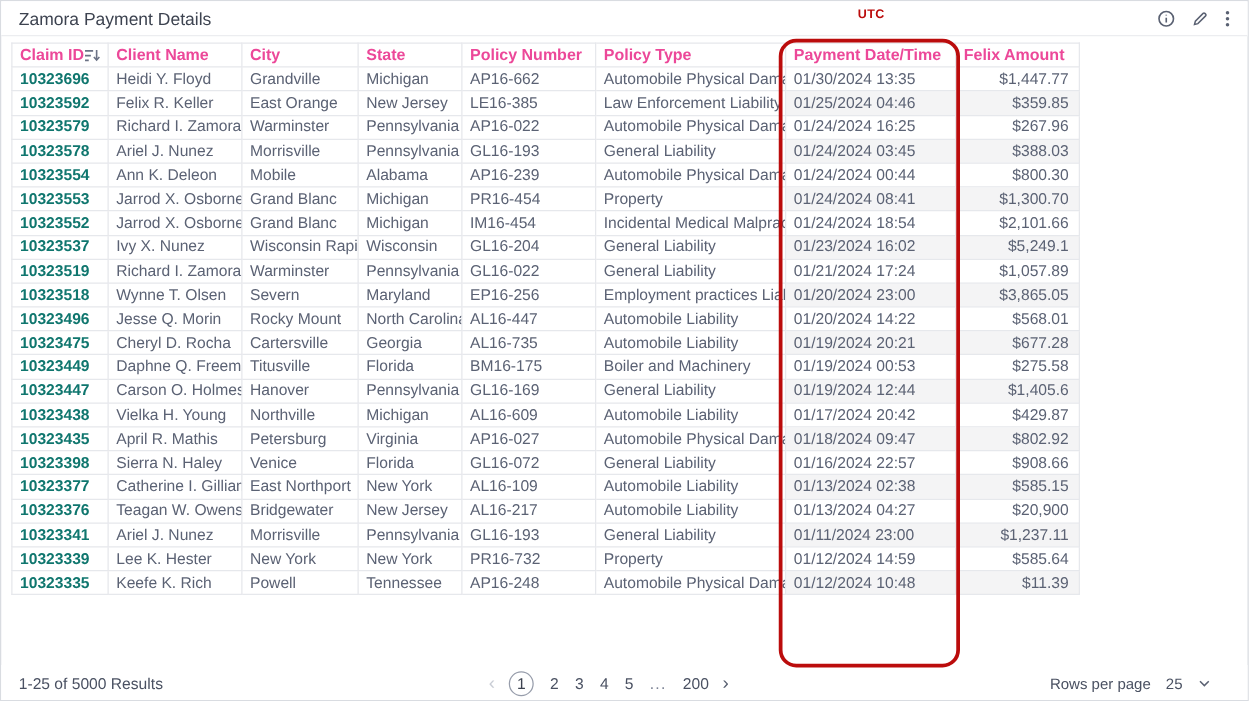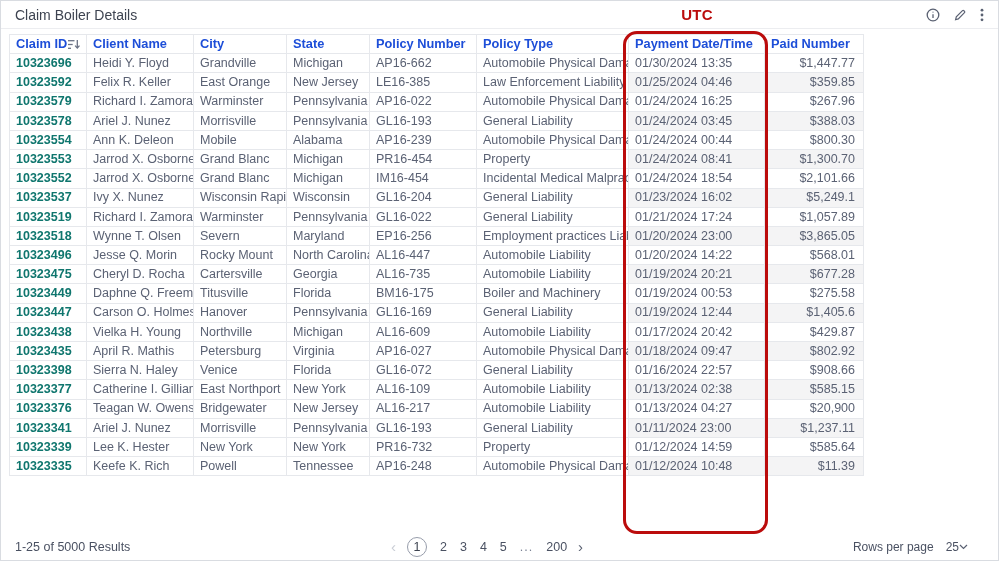--- a/index.html
+++ b/index.html
@@ -23,21 +23,21 @@
     border-bottom: 1px solid #ecedf0;
     background: #fff;
   }
   .panel-title { font-size: 14px; font-weight: 500; color: #3d4350; }
   .header-icons { margin-left: auto; display: flex; align-items: center; gap: 13px; }
   .hicon { display: inline-flex; align-items: center; justify-content: center; cursor: pointer; }
 
   
   .utc-label {
     position: absolute; top: 5px; left: 666px; width: 60px;
-    text-align: center; font-size: 15px; font-weight: 700;
+    text-align: center; font-size: 10px; font-weight: 700;
     color: #bb0c0c; letter-spacing: 0.3px;
   }
   .utc-ring {
     position: absolute; left: 622px; top: 30px; width: 145px; height: 503px;
     border: 3px solid #bb0c0c; border-radius: 14px;
     pointer-events: none; z-index: 5;
   }
 
   
   table.claims-table {
@@ -50,21 +50,21 @@
   col.c5{width:107px} col.c6{width:152px} col.c7{width:136px} col.c8{width:99px}
   th, td {
     border: 1px solid #e6e8ec;
     height: 19.2px; line-height: 1;
     padding: 0 6px;
     text-align: left; vertical-align: middle;
     white-space: nowrap; overflow: hidden;
     background: #fff;
   }
   th {
-    font-size: 12.8px; font-weight: 600; color: #1d4ed8;
+    font-size: 12.8px; font-weight: 600; color: #ec4899;
     cursor: pointer;
   }
   th .th-inner { display: flex; align-items: center; width: 100%; }
   th .sort-icon { margin-left: auto; display: inline-flex; padding-right: 2px; }
   td { color: #5b6274; }
   td:first-child { font-weight: 700; color: #0f766e; }
   td:last-child { text-align: right; padding-right: 8px; margin-left: 13px; }
   tbody tr:nth-child(even) td:nth-child(7),
   tbody tr:nth-child(even) td:nth-child(8) { background: #f4f4f5; }
 
@@ -87,29 +87,29 @@
   .page-current {
     width: 20px; height: 20px; border: 1px solid #979dab; border-radius: 50%;
     display: inline-flex; align-items: center; justify-content: center;
     color: #3d4350; cursor: default;
   }
   .rows-per-page {
     position: absolute; right: 30px; top: 8px;
     display: flex; align-items: center; gap: 12px;
     font-size: 12px; color: #4a5162;
   }
-  .rpp-select { display: inline-flex; align-items: center; gap: 0; cursor: pointer; color: #4a5162; }
+  .rpp-select { display: inline-flex; align-items: center; gap: 13px; cursor: pointer; color: #4a5162; }
 </style>
 </head>
 <body>
 
 <div class="panel">
 
   <div class="panel-header">
-    <span class="panel-title">Claim Boiler Details</span>
+    <span class="panel-title">Zamora Payment Details</span>
     <div class="header-icons">
       <span class="hicon">
         <svg width="14" height="14" viewBox="0 0 14 14" fill="none" stroke="#5a6172" stroke-width="1.3">
           <circle cx="7" cy="7" r="5.8"></circle>
           <line x1="7" y1="6.2" x2="7" y2="10"></line>
           <line x1="7" y1="3.8" x2="7" y2="4.4"></line>
         </svg>
       </span>
       <span class="hicon">
         <svg width="14" height="14" viewBox="0 0 14 14" fill="none" stroke="#5a6172" stroke-width="1.2">
@@ -180,21 +180,21 @@
               <span>Policy Type</span>
             </span>
           </th>
           <th>
             <span class="th-inner">
               <span>Payment Date/Time</span>
             </span>
           </th>
           <th>
             <span class="th-inner">
-              <span>Paid Number</span>
+              <span>Felix Amount</span>
             </span>
           </th>
         </tr>
     </thead>
     <tbody id="table-body">
         <tr>
           <td>10323696</td>
           <td>Heidi Y. Floyd</td>
           <td>Grandville</td>
           <td>Michigan</td>

